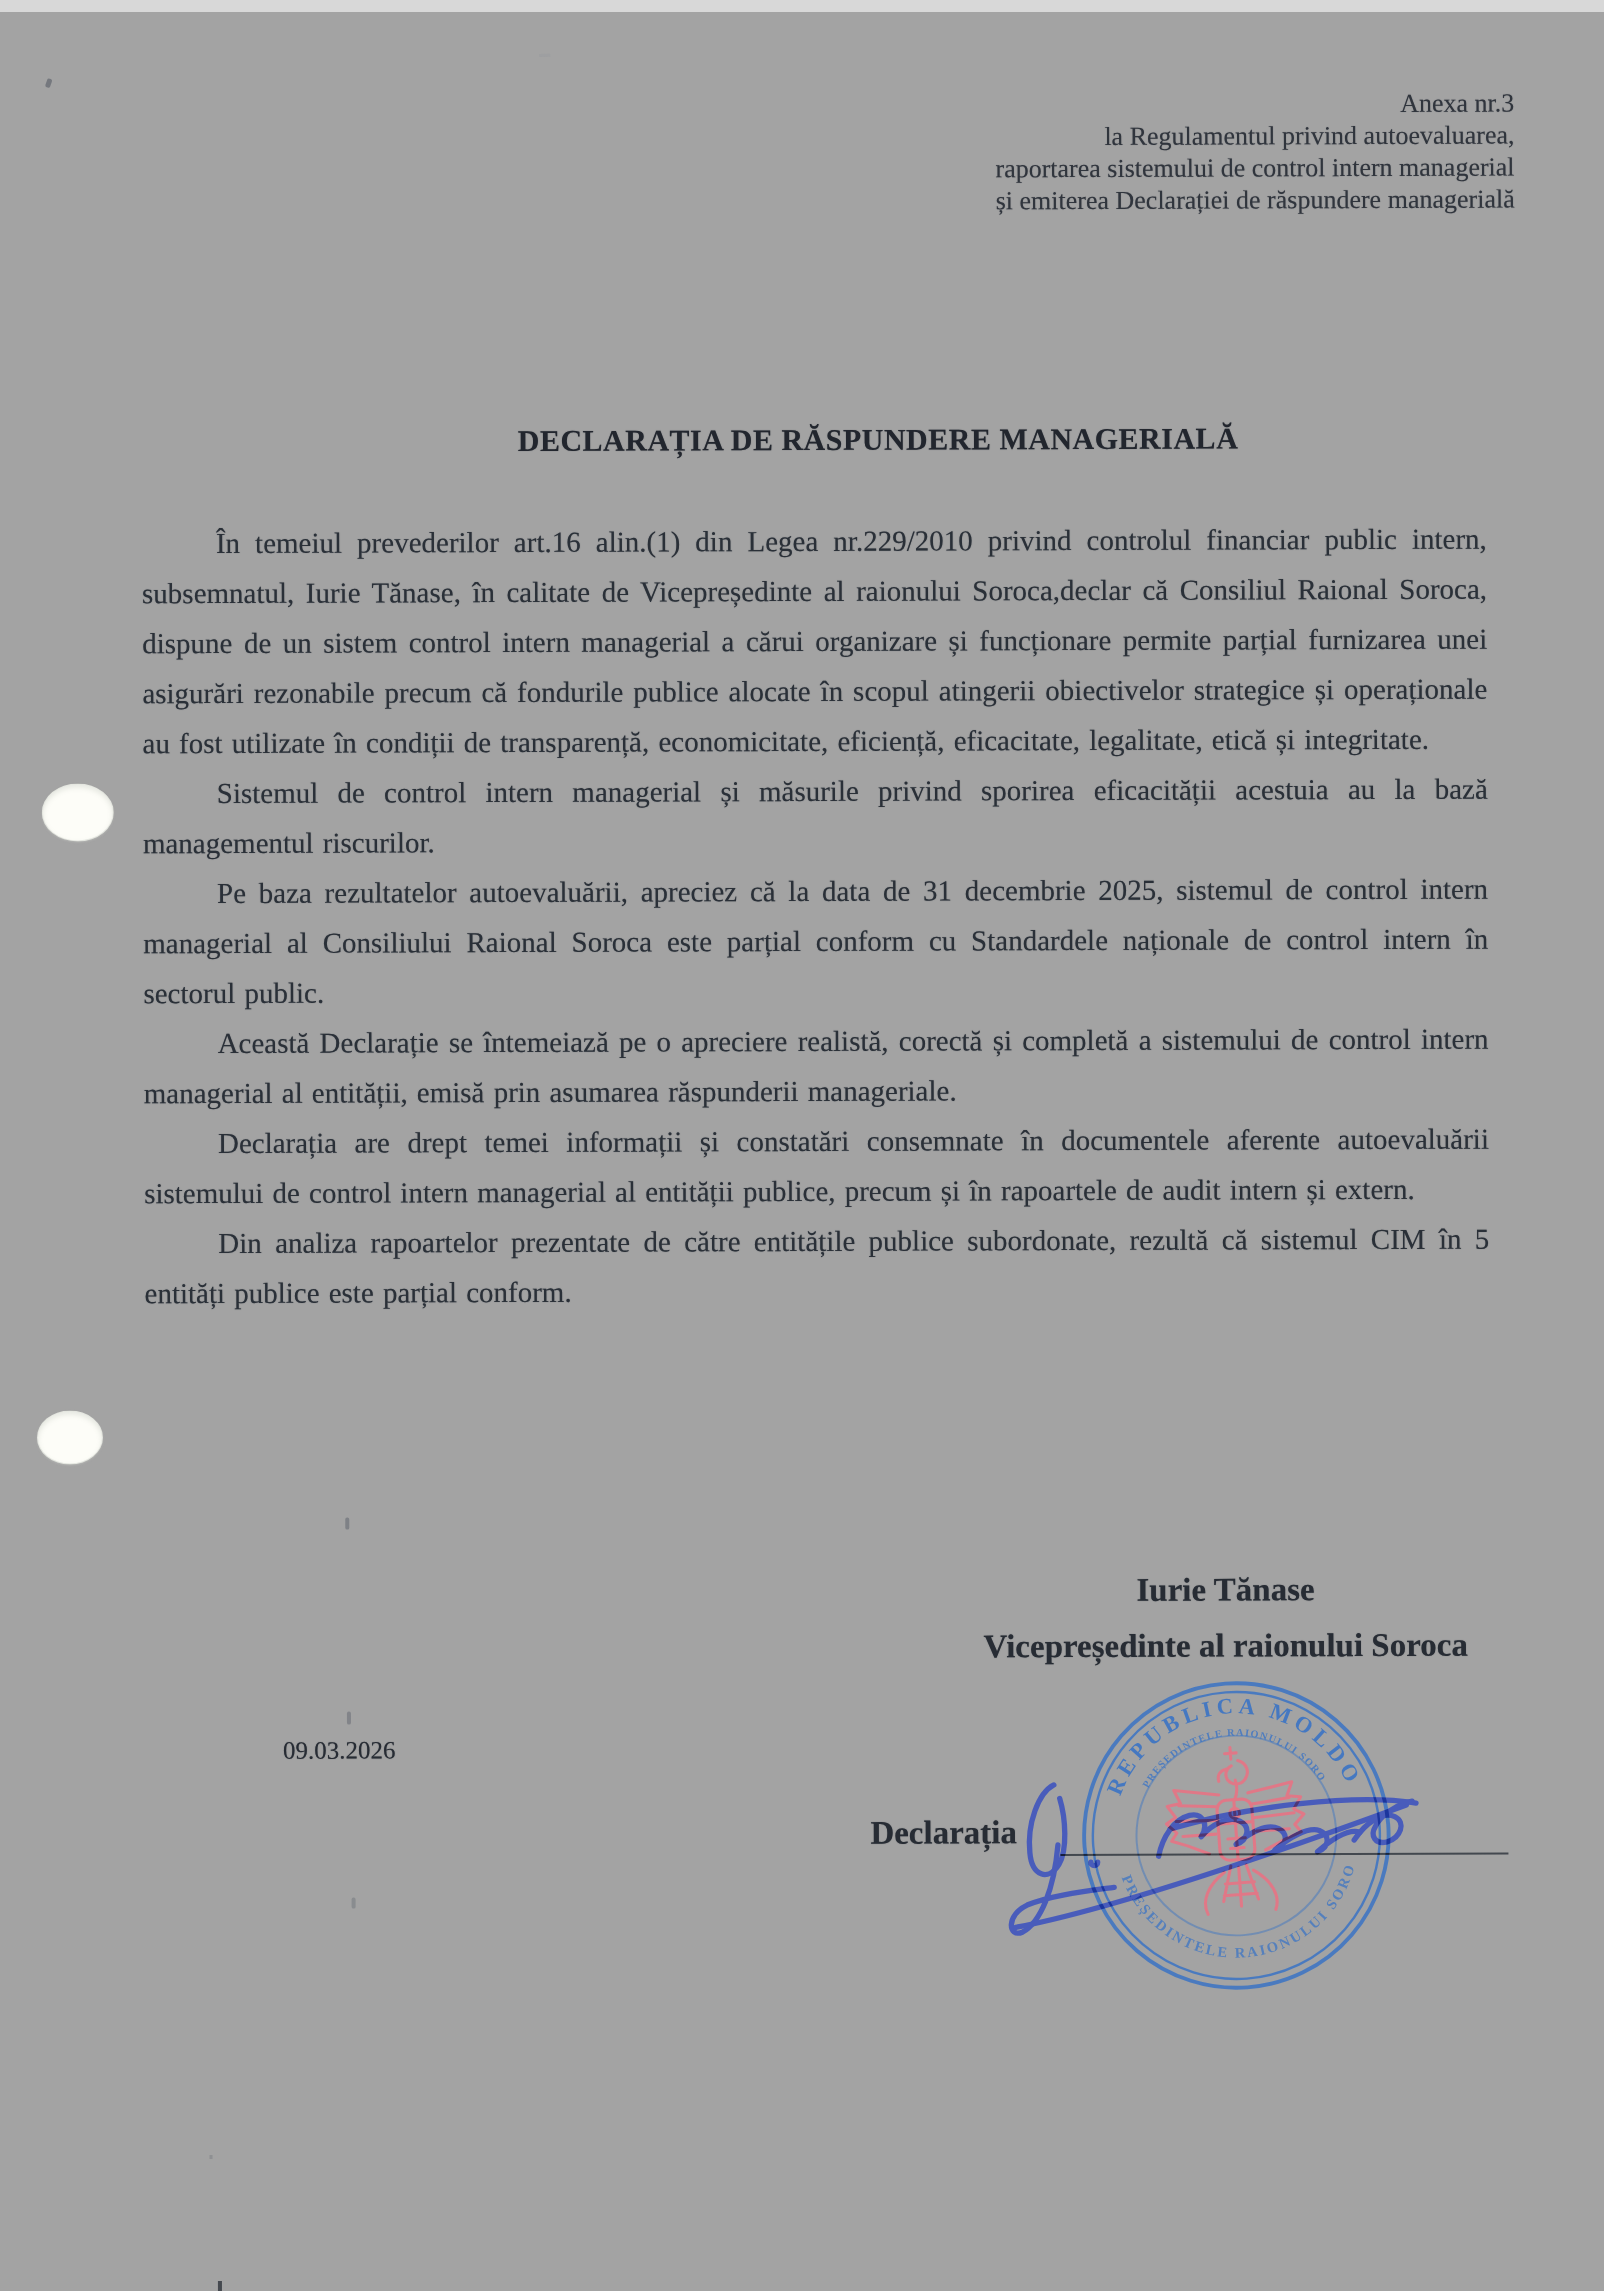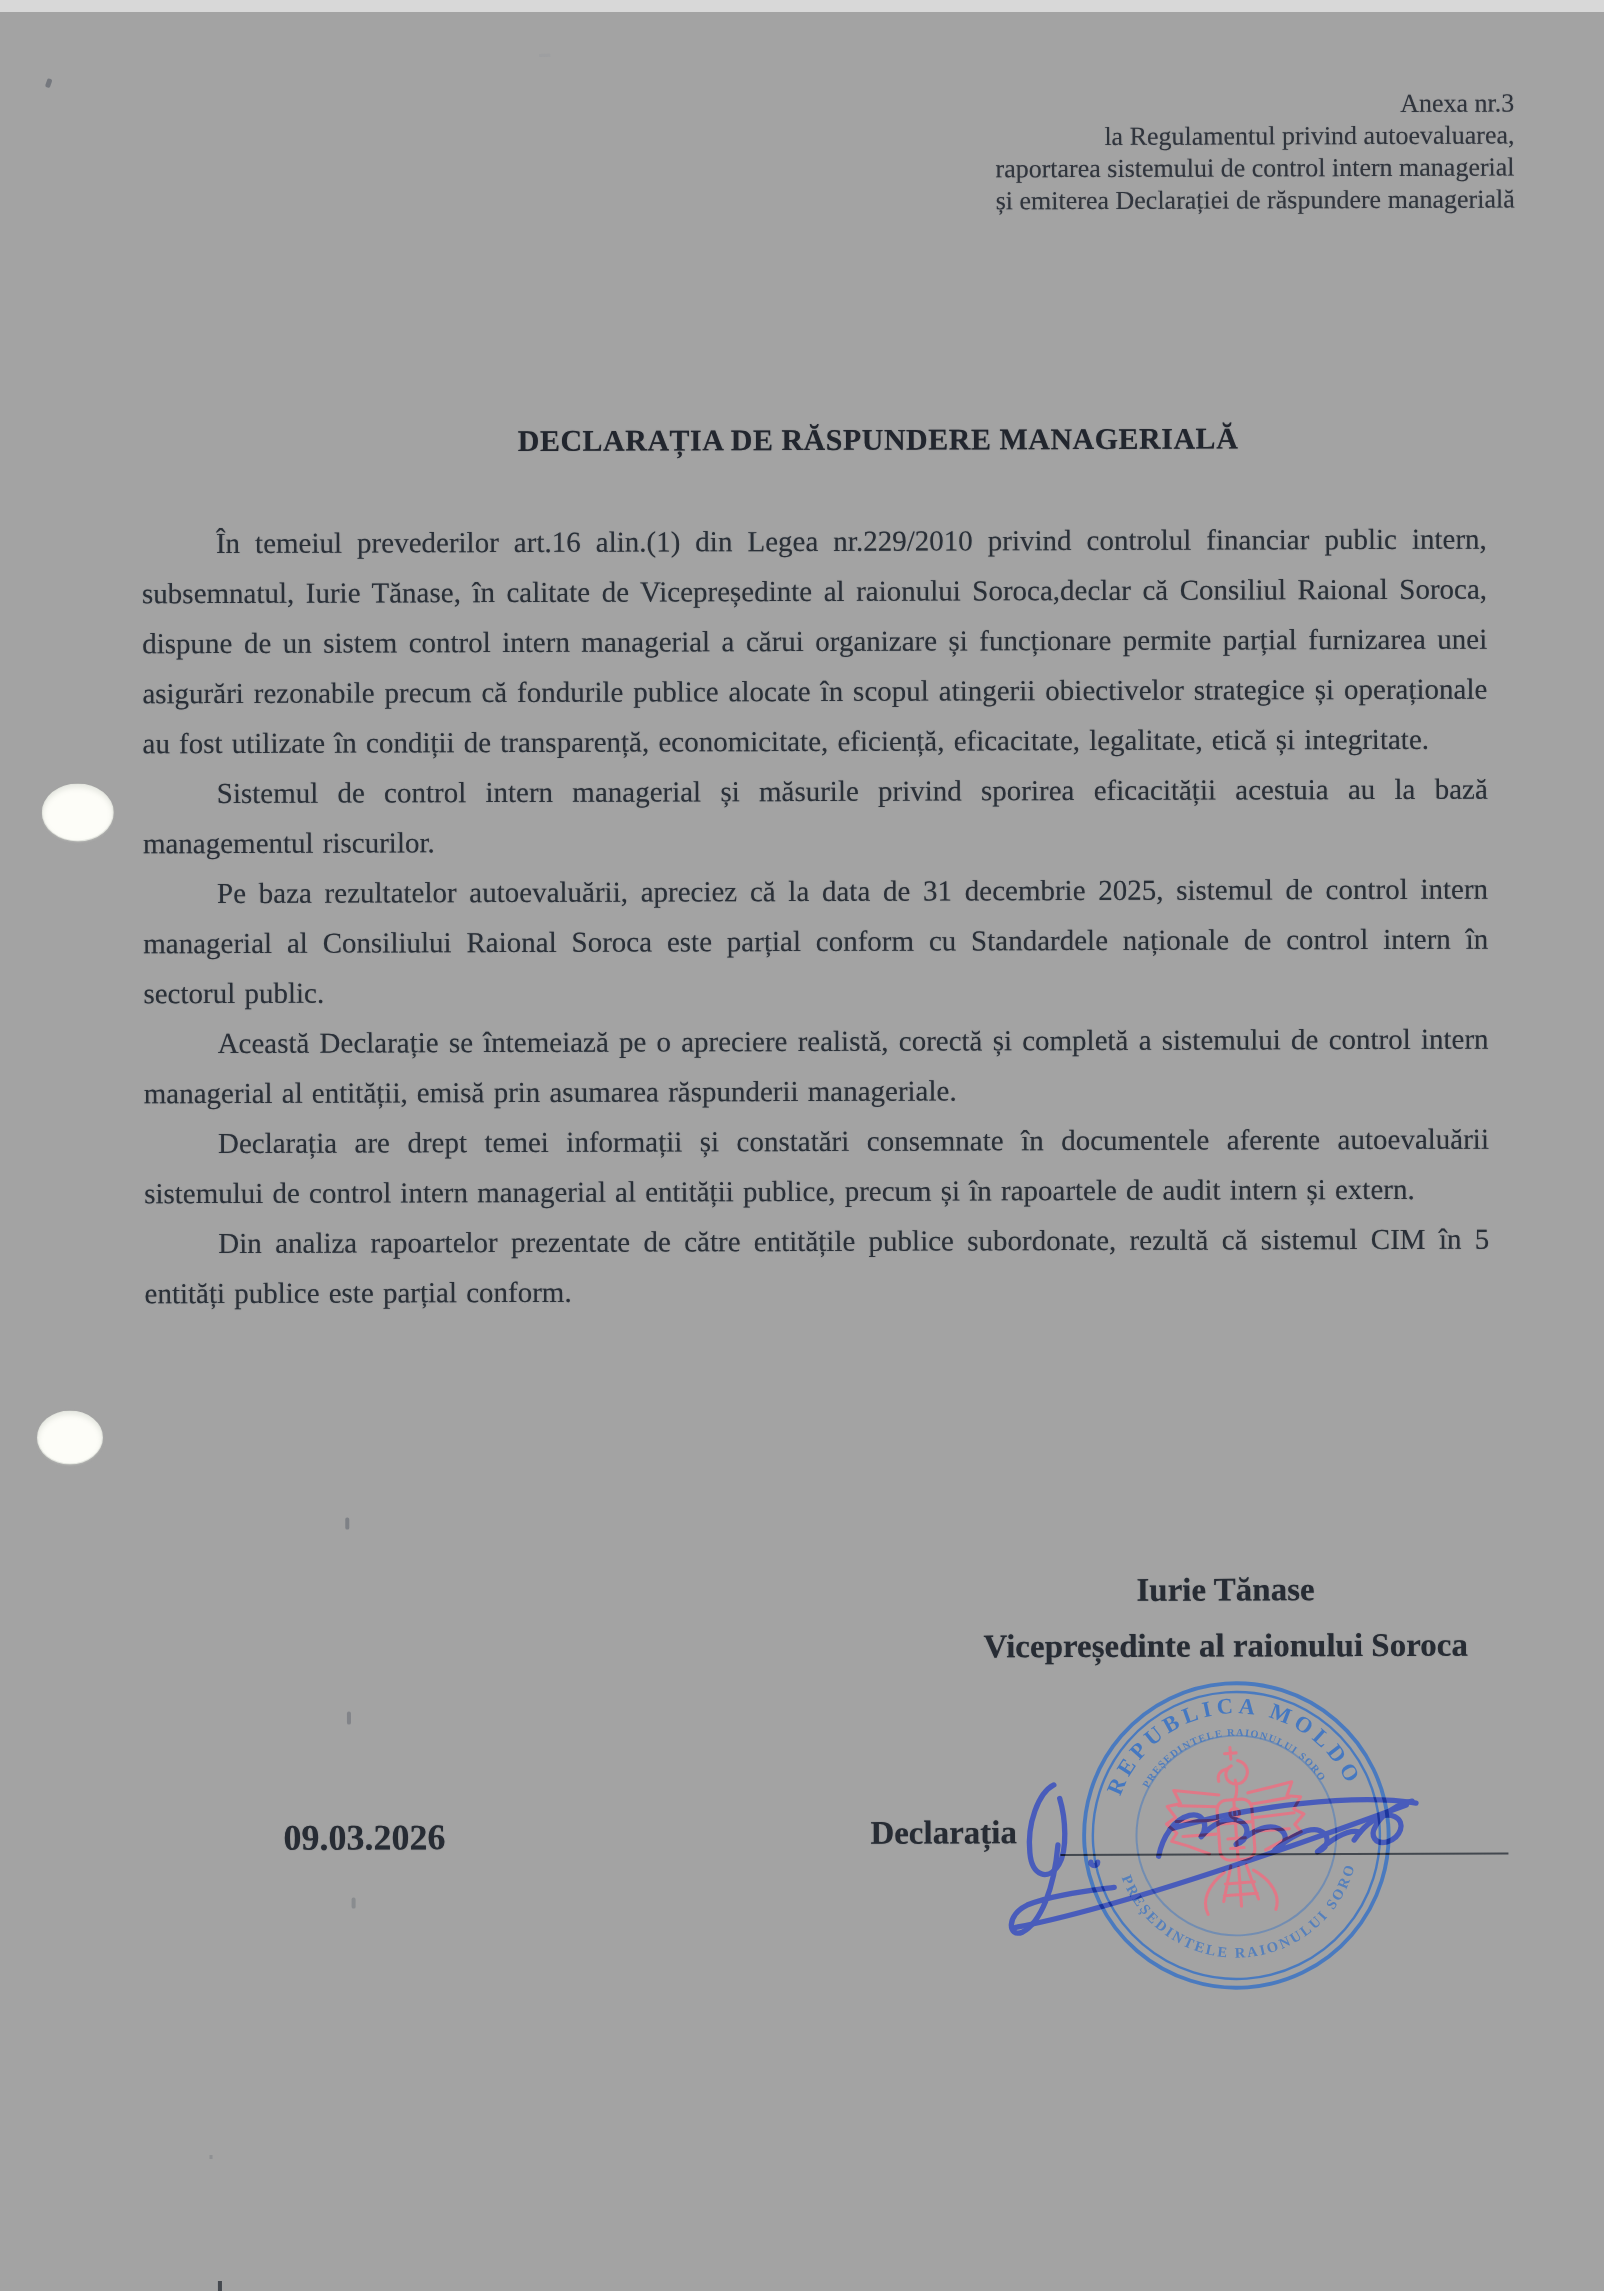--- a/index.html
+++ b/index.html
@@ -33,22 +33,22 @@
     word-spacing:1.9px;
   }
   .body-text p{margin:0;text-indent:74px;}
   
   .signatory{
     position:absolute;top:1551px;left:933px;width:582px;
     text-align:center;font-size:33px;font-weight:700;line-height:56px;
     color:#272c34;text-shadow:0 0 1px rgba(30,35,45,.5);
   }
   .date-text{
-    position:absolute;top:1803px;left:281px;
-    font-size:36px;font-weight:700;color:#272c34;
+    position:absolute;top:1723px;left:281px;
+    font-size:25px;font-weight:400;color:#272c34;
     text-shadow:0 0 1px rgba(30,35,45,.5);
   }
   .sig-label{
     position:absolute;top:1803px;left:868px;
     font-size:33px;font-weight:700;color:#272c34;
     text-shadow:0 0 1px rgba(30,35,45,.5);
   }
   .sig-line{
     position:absolute;top:1843px;left:1058px;width:448px;
     border-top:2.9px solid #43484f;height:0;

